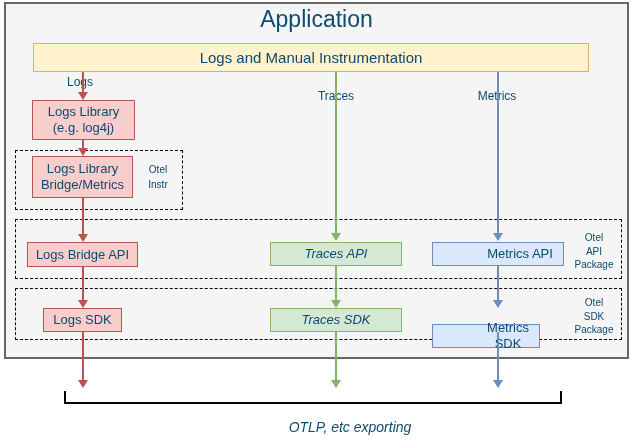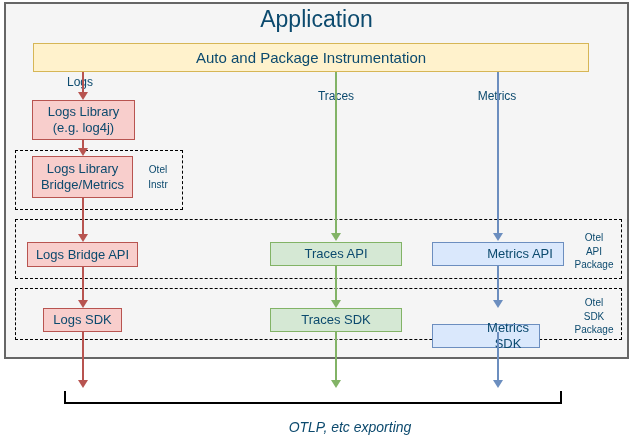--- a/index.html
+++ b/index.html
@@ -10,21 +10,21 @@
   .abs { position:absolute; box-sizing:border-box; }
 
   .app-box { background:#f5f5f5; border:2px solid #666666; }
   .app-title { text-align:center; font-size:23px; }
 
   .node {
     display:flex; flex-direction:column; align-items:center; justify-content:center;
     text-align:center; font-size:13px; line-height:16px; border:1.5px solid;
   }
   .node.red   { background:#f8cecc; border-color:#b85450; }
-  .node.green { background:#d5e8d4; border-color:#82b366; }
+  .node.green { background:#d5e8d4; border-color:#82b366;font-style:italic; }
   .node.blue  { background:#dae8fc; border-color:#6c8ebf;padding-left:44px; }
   .node.yellow{ background:#fff2cc; border-color:#d6b656; font-size:15px; }
 
   .dashed-group { border:1px dashed #000; }
   .group-label { text-align:center; font-size:10px; line-height:13.5px; }
   .flow-label { text-align:center; font-size:12px; }
 
   .c-red   { color:#b85450; }
   .c-green { color:#82b366; }
   .c-blue  { color:#6c8ebf; }
@@ -41,21 +41,21 @@
 </style>
 </head>
 <body>
 
 <div class="canvas">
 
   <div class="abs app-box" style="left:4px; top:2px; width:625px; height:357px;"></div>
   <div class="abs app-title" style="left:4px; top:6px; width:625px;">Application</div>
 
   <div class="abs node yellow" style="left:33px; top:43px; width:556px; height:29px;">
-    <div>Auto and Package Instrumentation</div>
+    <div>Logs and Manual Instrumentation</div>
   </div>
 
   <div class="abs flow-label" style="left:58px; top:75px; width:44px;">Logs</div>
   <div class="abs flow-label" style="left:311px; top:89px; width:50px;">Traces</div>
   <div class="abs flow-label" style="left:472px; top:89px; width:50px;">Metrics</div>
 
   <div class="abs dashed-group" style="left:15px; top:150px; width:168px; height:60px;"></div>
   <div class="abs group-label" style="left:133px; top:162px; width:50px; line-height:15px;">
     <div>Otel</div>
     <div>Instr</div>

